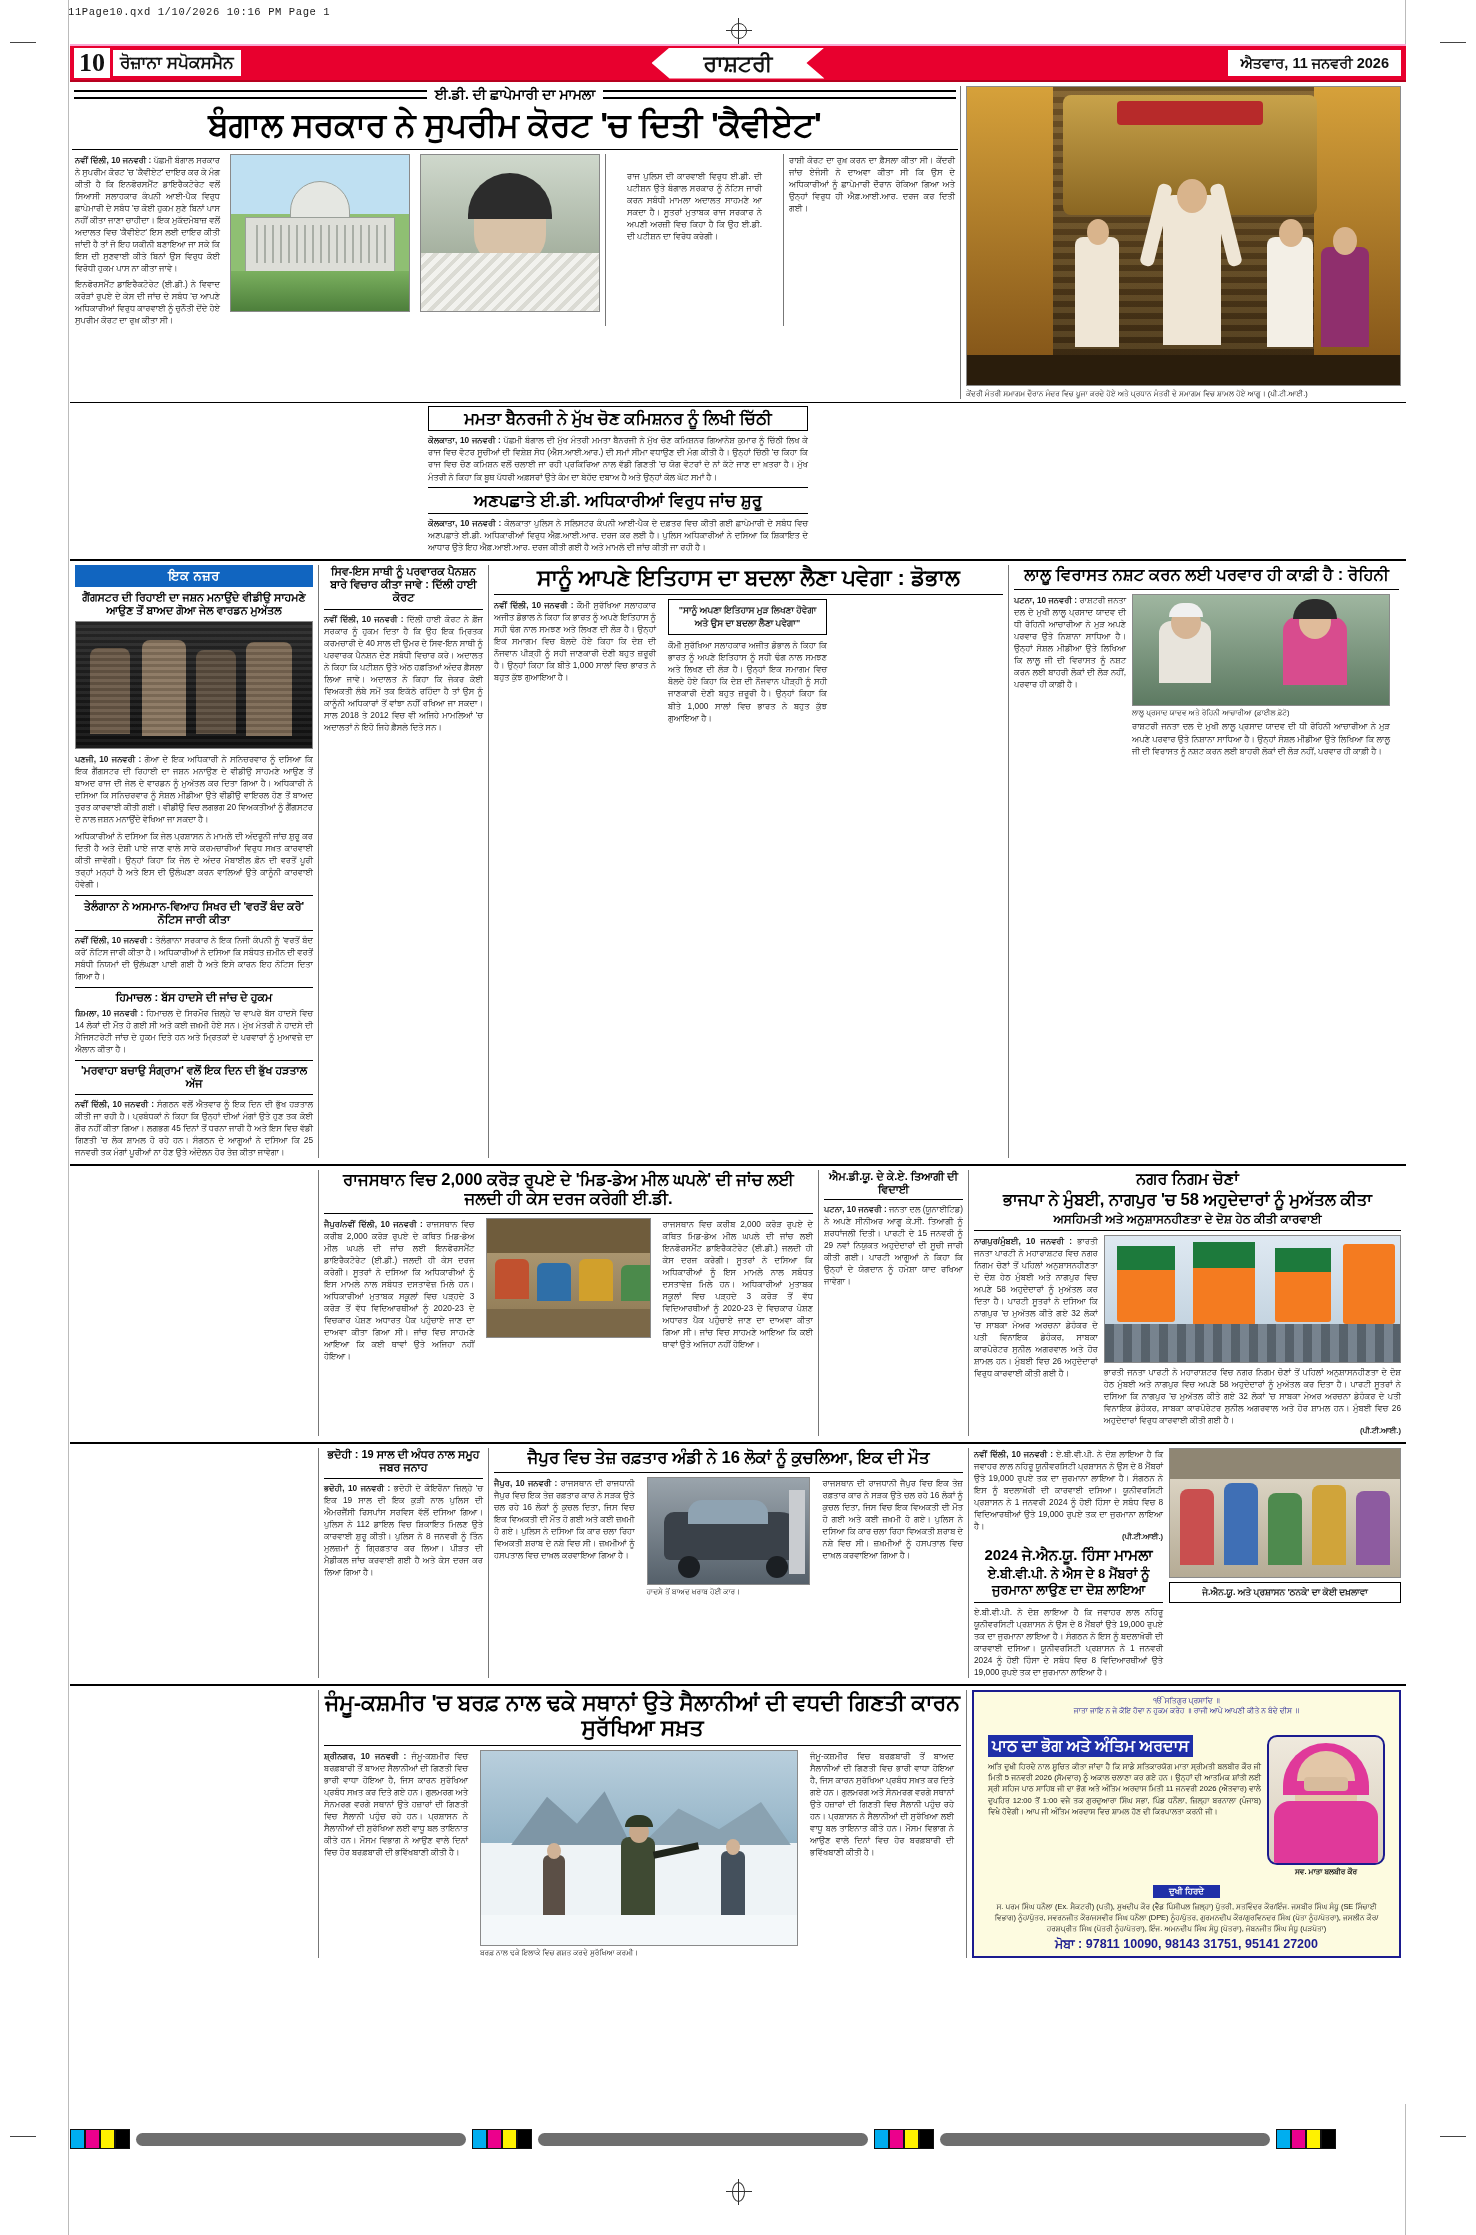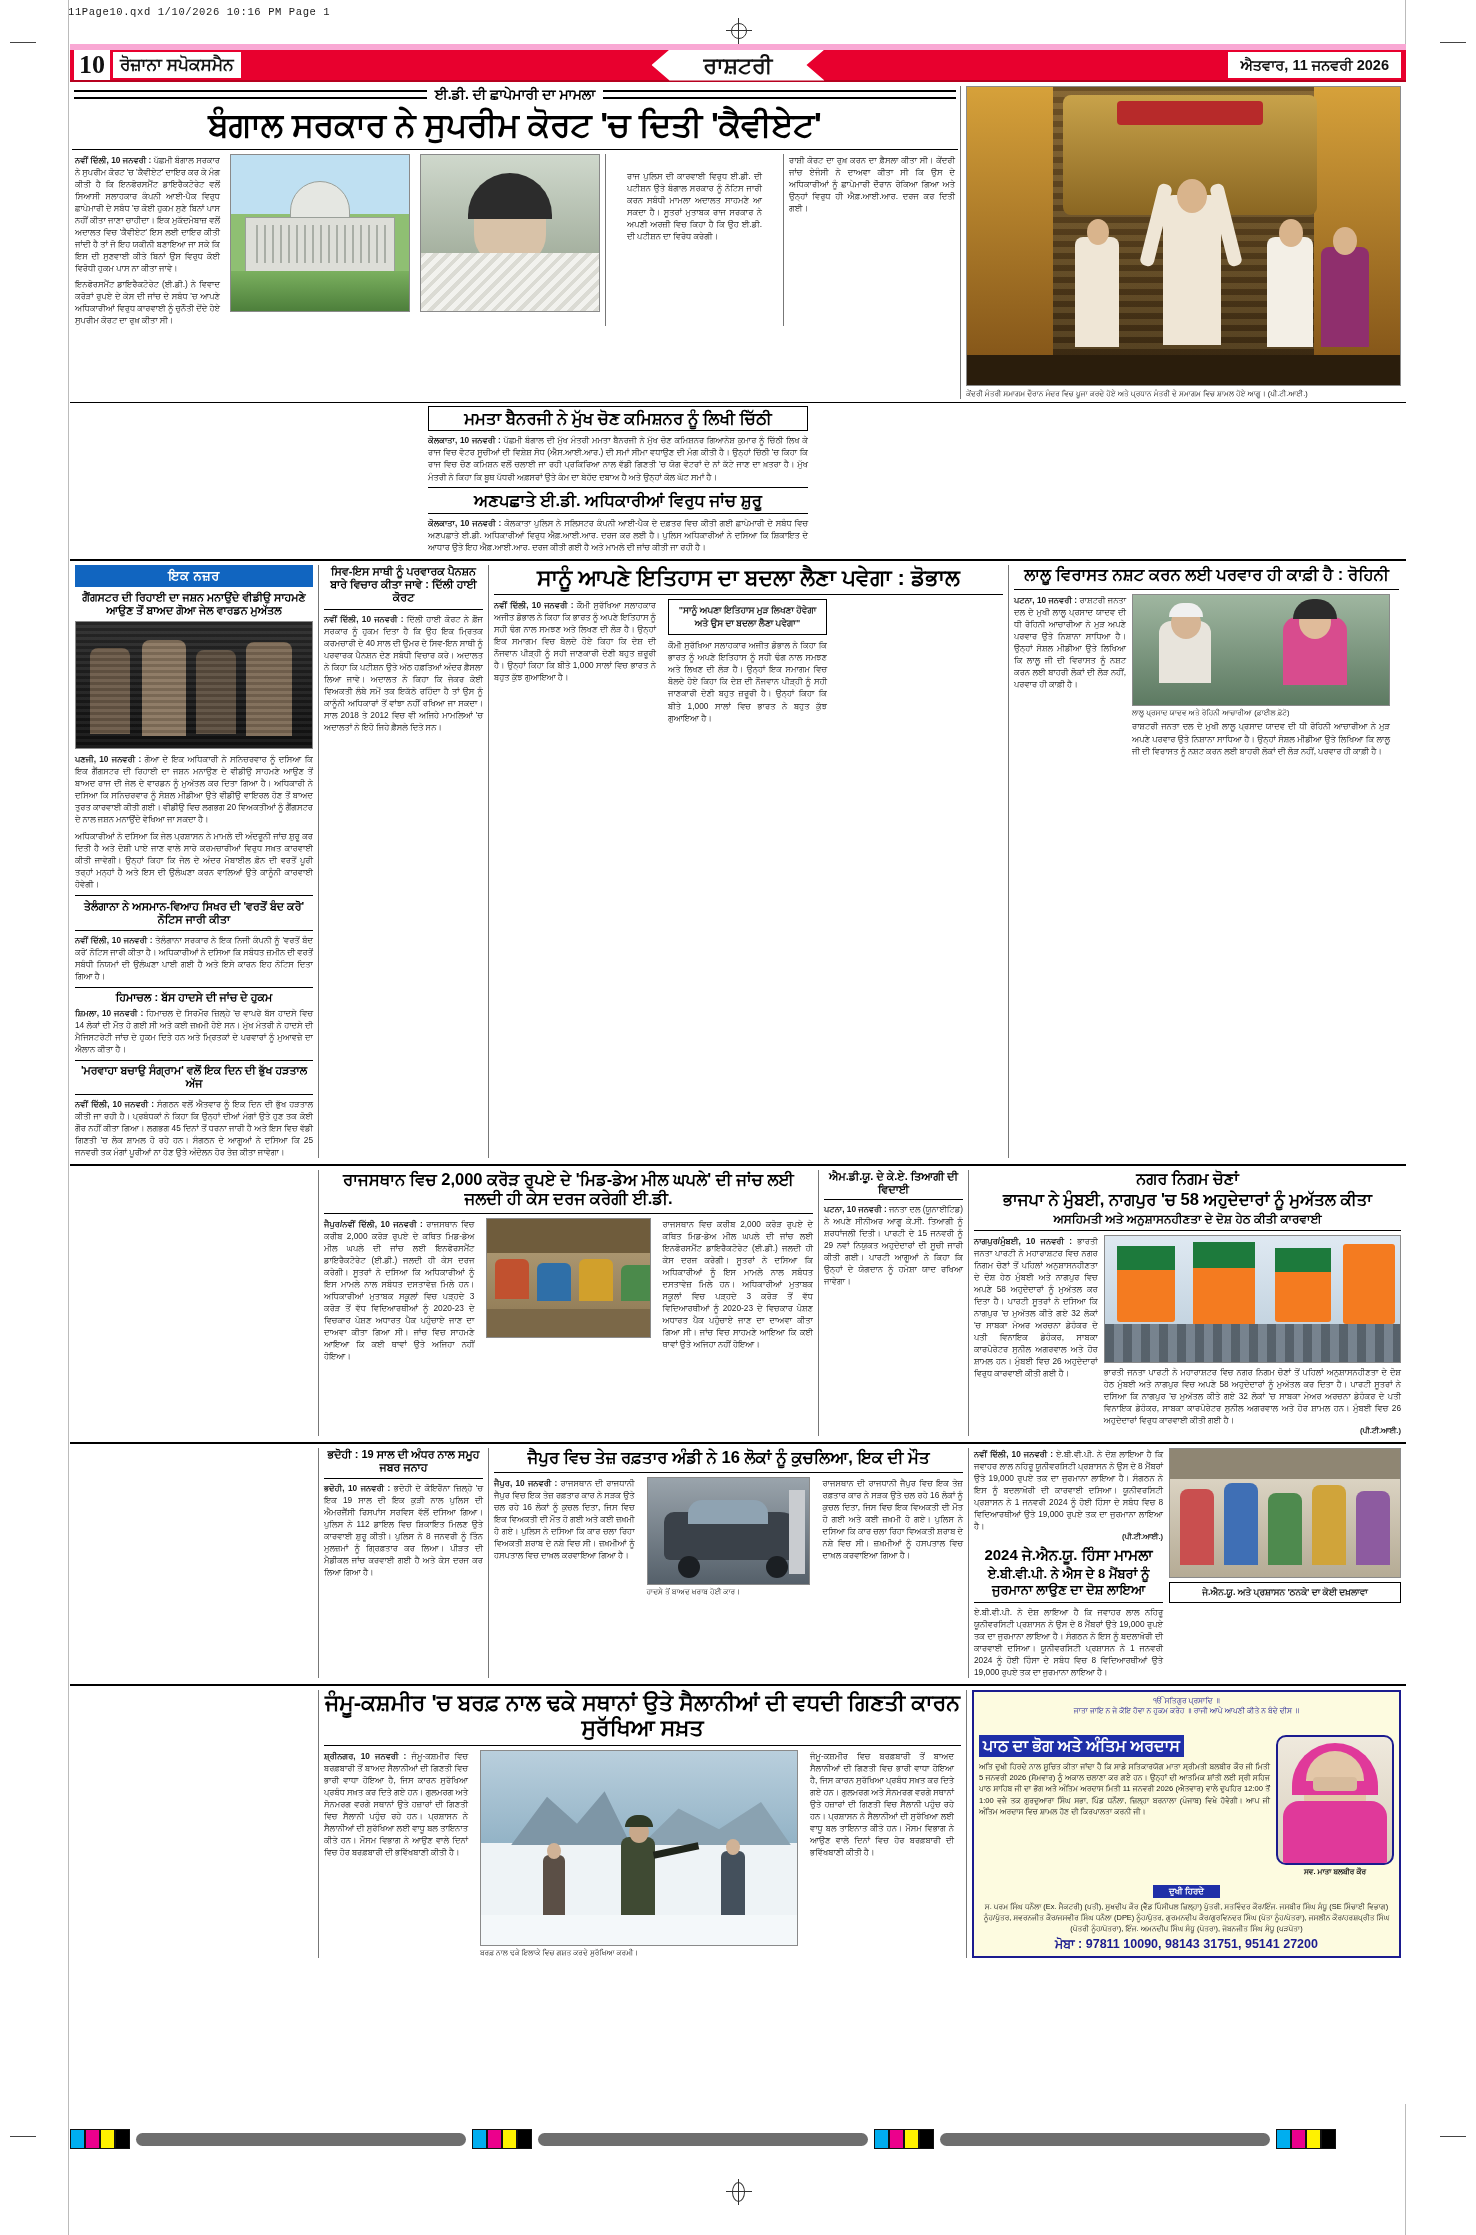--- a/index.html
+++ b/index.html
@@ -47,21 +47,21 @@
     width: 1336px; height: 2060px;
     background: #fff;
   }
 
   
   .masthead {
     position: relative;
     height: 38px;
     background: #e8002e;
     display: flex; align-items: center;
-    border-top: 6px solid #f9a8d4;
+    border-top: 2px solid #f9a8d4;
     border-bottom: 2px solid #b7001f;
   }
   .mh-pageno {
     background: #fff; color: #111;
     font-weight: 800; font-size: 26px;
     padding: 0 5px; margin-left: 4px; line-height: 30px;
     font-family: "Liberation Serif", "DejaVu Serif", serif;
   }
   .mh-brand {
     background: #fff; color: #111;
@@ -135,21 +135,21 @@
 
   
   .cols { display: flex; }
   .col { }
   .pad { padding: 0 5px; }
 
   
   .ad-box {
     border: 2px solid #1b1b8f;
     background: #fdfbe0;
-    padding: 4px 5px;
+    padding: 4px 14px;
   }
   .ad-title {
     background: #1f2fa8; color: #fff; font-weight: 800;
     font-size: 16px; text-align: center; padding: 2px 4px;
     display: inline-block;
   }
   .ad-gurbani { font-size: 7.5px; text-align: center; color: #1b1b8f; line-height: 1.4; }
   .ad-body { font-size: 7.6px; text-align: justify; color: #111; line-height: 1.5; }
   .ad-phone { color: #1b1b8f; font-weight: 800; font-size: 12.5px; text-align: center; }
   .ad-names { font-size: 7.4px; text-align: center; color: #111; line-height: 1.5; }

